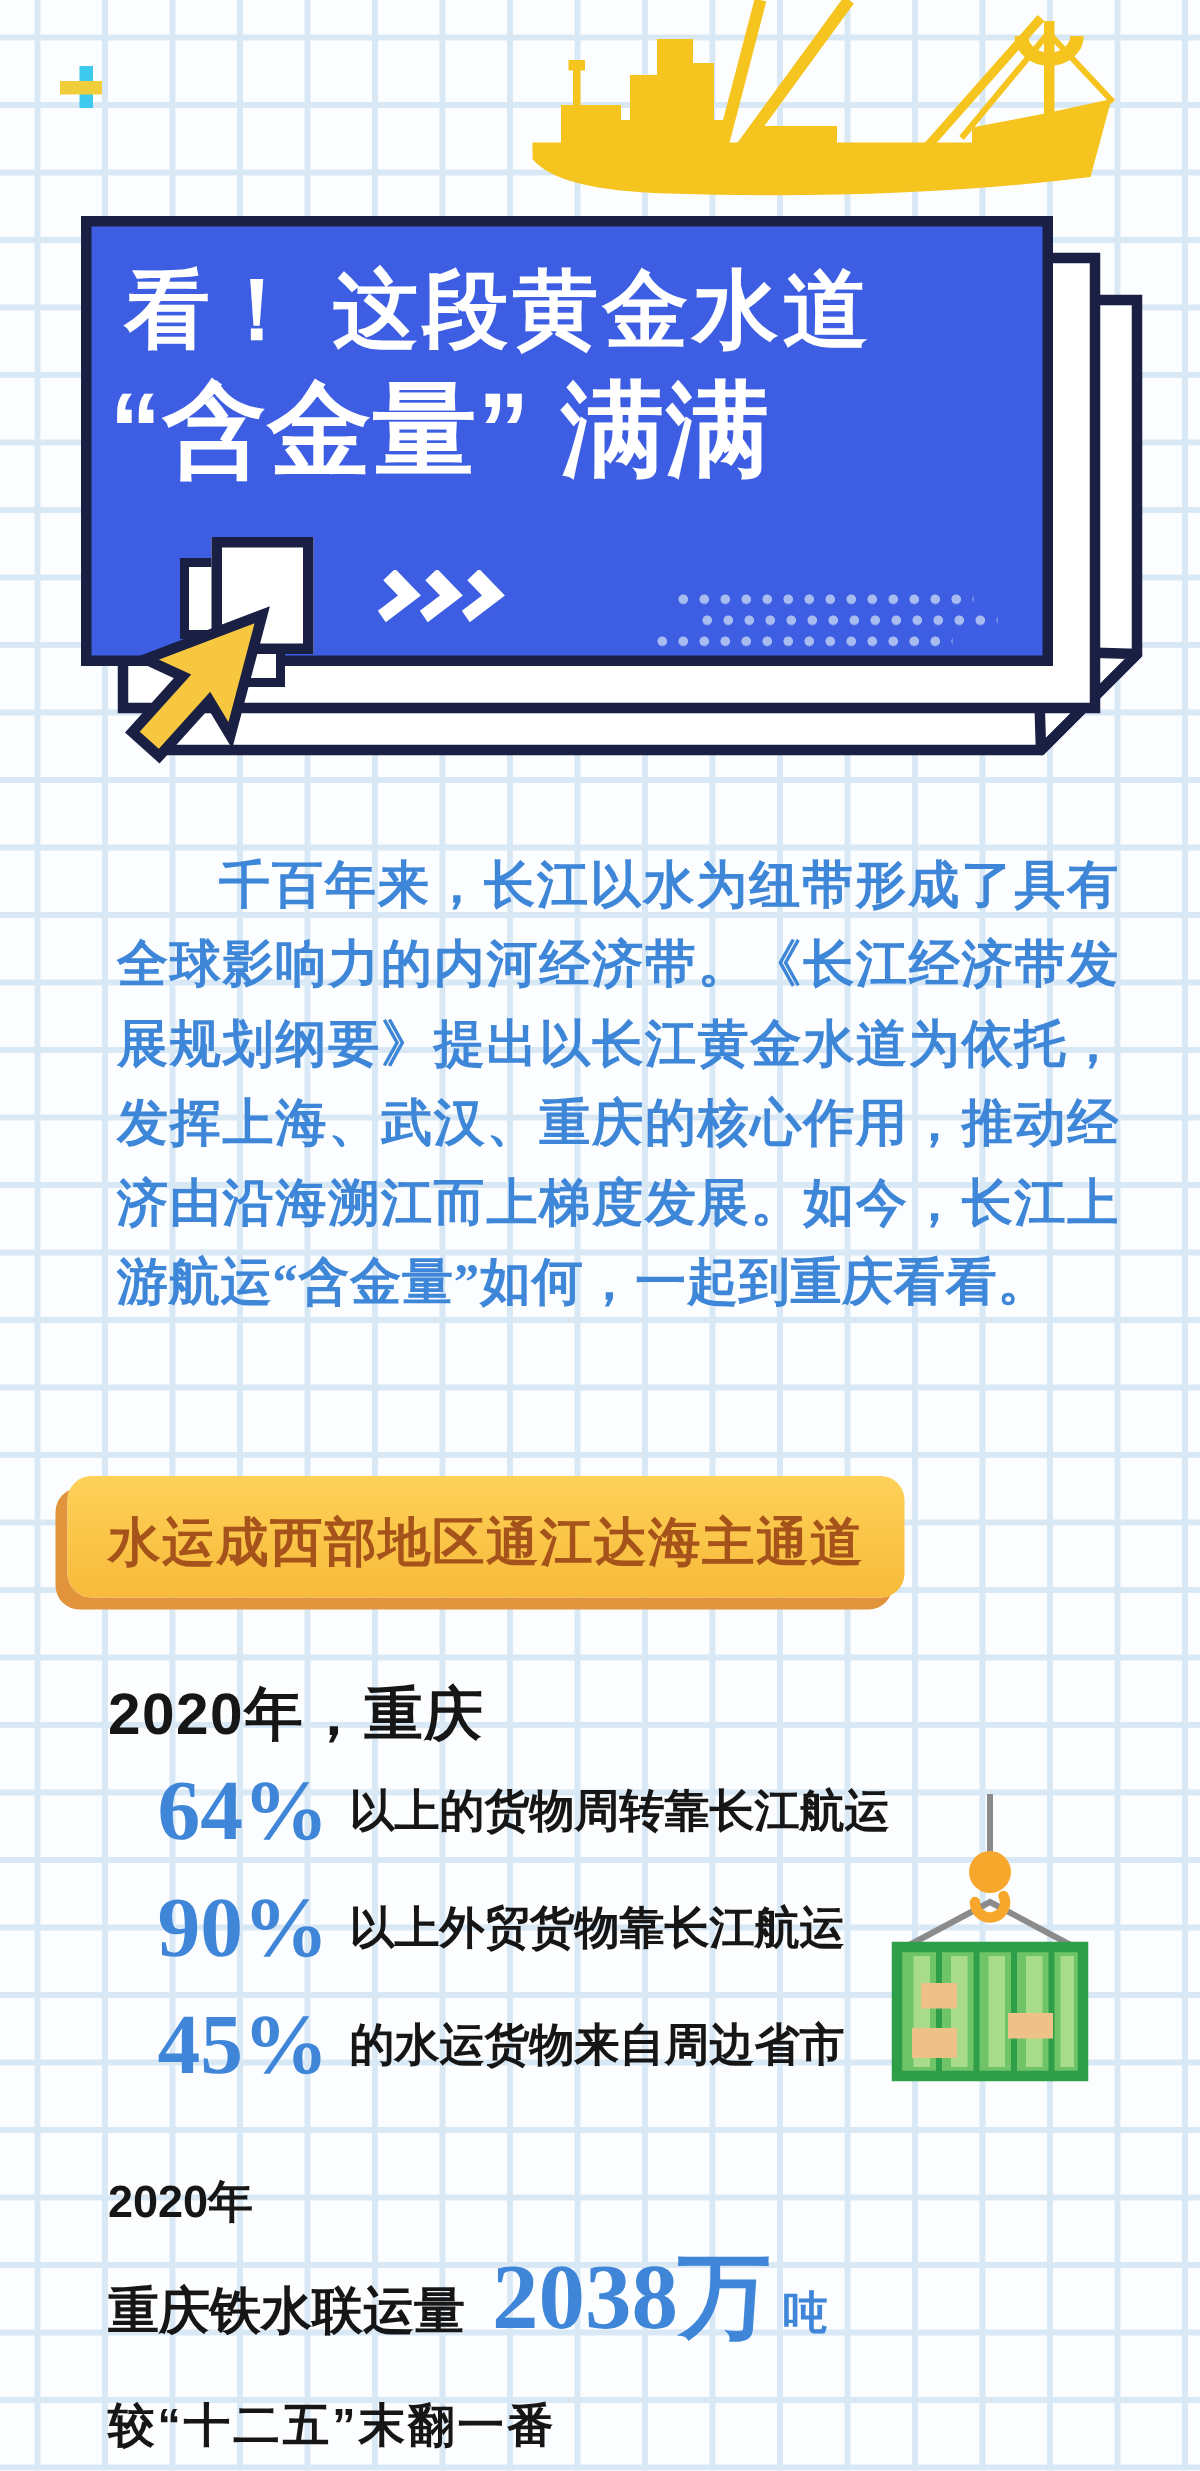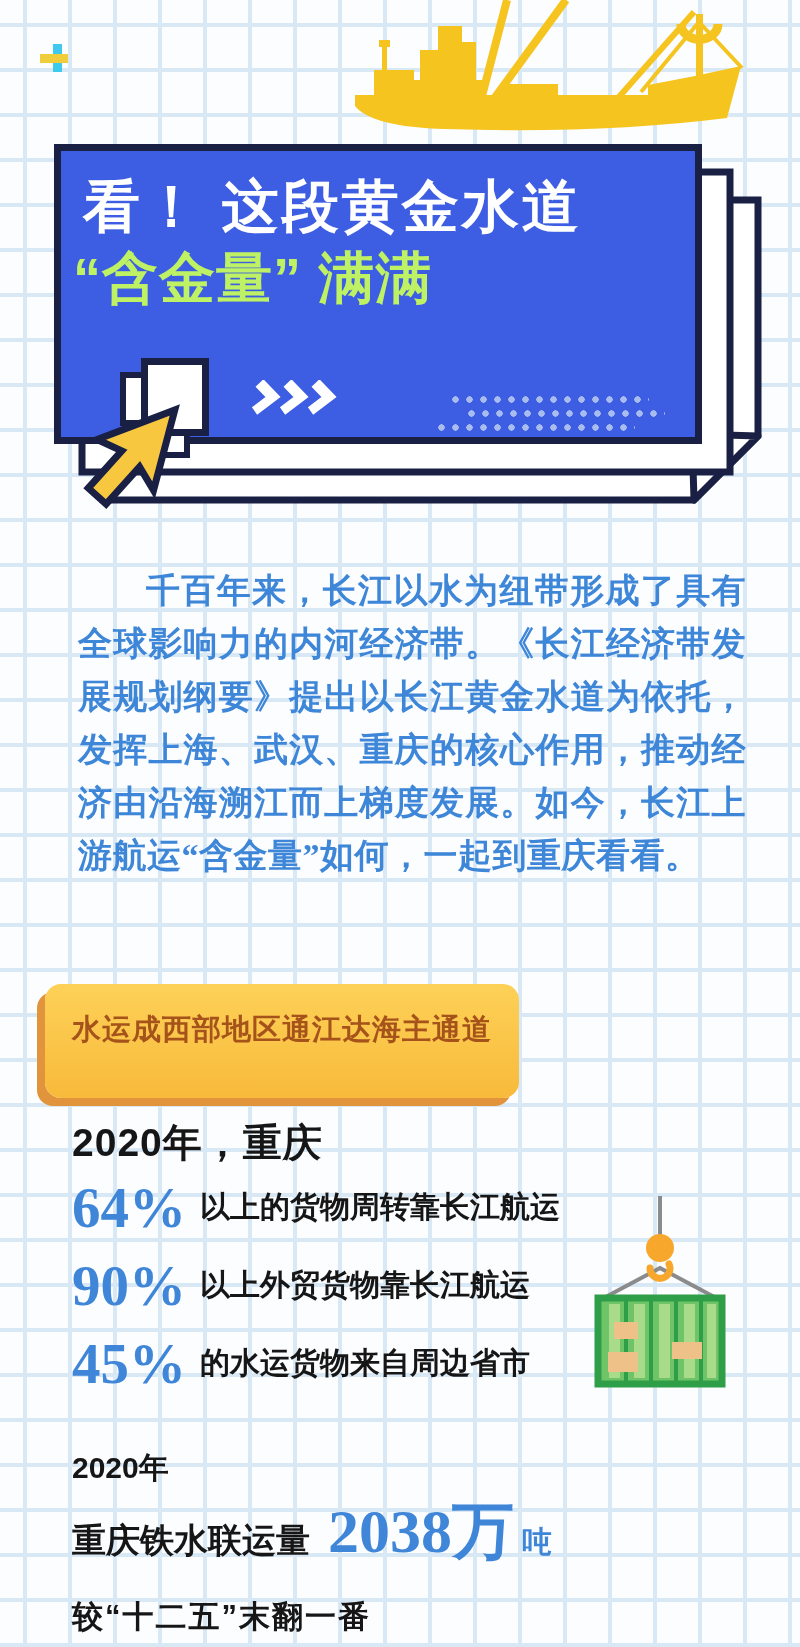--- a/index.html
+++ b/index.html
@@ -30,21 +30,21 @@
     left:54px;top:144px;width:634px;height:286px;
     background:#3d5ee2;border:7px solid #1a2044;text-align:right;
   }
   .hero-title1{
     position:absolute;left:22px;top:18px;
     font-size:57px;font-weight:800;color:#ffffff;
     letter-spacing:3px;white-space:nowrap;
   }
   .hero-title2{
     position:absolute;left:12px;top:90px;
-    font-size:56px;font-weight:800;color:#bef264;
+    font-size:69px;font-weight:800;color:#ffffff;
     letter-spacing:1px;white-space:nowrap;
   }
 
   
   .page-rect-small{left:120px;top:372px;width:17px;height:42px;background:#fff;border:6px solid #1a2044;z-index:6;}
   .page-rect-big{left:141px;top:358px;width:54px;height:64px;background:#fff;border:7px solid #1a2044;z-index:7;}
   .page-rect-bottom{left:156px;top:428px;width:22px;height:18px;background:#fff;border:6px solid #1a2044;z-index:5;}
   .cursor{left:66px;top:378px;width:140px;height:150px;z-index:8;}
   .chevrons{left:246px;top:380px;width:96px;height:38px;z-index:6;}
   .dot-row{
@@ -60,38 +60,38 @@
   .intro{
     left:66px;top:552px;width:668px;
     font-family:"Liberation Serif","DejaVu Serif",serif;
     font-weight:700;font-size:34px;line-height:53px;
     color:#3e86d8;text-indent:2em;text-align:justify;
     letter-spacing:0.5px;margin:12px;
   }
 
   
   .banner{
-    left:45px;top:984px;height:114px;line-height:90px;
+    left:45px;top:984px;height:81px;line-height:90px;
     padding:0 27px;display:inline-block;
     background:linear-gradient(180deg,#fdd158,#f8ba3a);
     border-radius:16px;
     box-shadow:-8px 8px 0 0 #e2943c;
     font-family:"Liberation Serif","DejaVu Serif",serif;
-    font-weight:700;font-size:29px;color:#a5531b;
+    font-weight:700;font-size:35px;color:#a5531b;
     letter-spacing:1px;white-space:nowrap;
   }
 
   
   .lead{left:72px;top:1116px;font-size:39px;font-weight:700;color:#161616;letter-spacing:1px;}
   .stats{left:72px;top:1168px;width:520px;}
   .stat-row{display:flex;align-items:center;height:78px;}
   .stat-value{
     font-family:"Liberation Serif","DejaVu Serif",serif;
     font-weight:800;font-size:57px;color:#3f86d8;
-    margin-right:14px;white-space:nowrap;
+    margin-right:14px;white-space:nowrap;margin-left:33px;
   }
   .stat-desc{font-size:30px;font-weight:700;color:#161616;white-space:nowrap;}
 
   .crane{left:576px;top:1196px;width:168px;height:192px;}
 
   
   .rail-year{left:72px;top:1448px;font-size:30px;font-weight:700;color:#161616;}
   .rail-line{left:72px;top:1470px;display:flex;align-items:baseline;white-space:nowrap;}
   .rail-label{font-size:34px;font-weight:700;color:#161616;margin-right:18px;margin-top:48px;}
   .rail-value{

